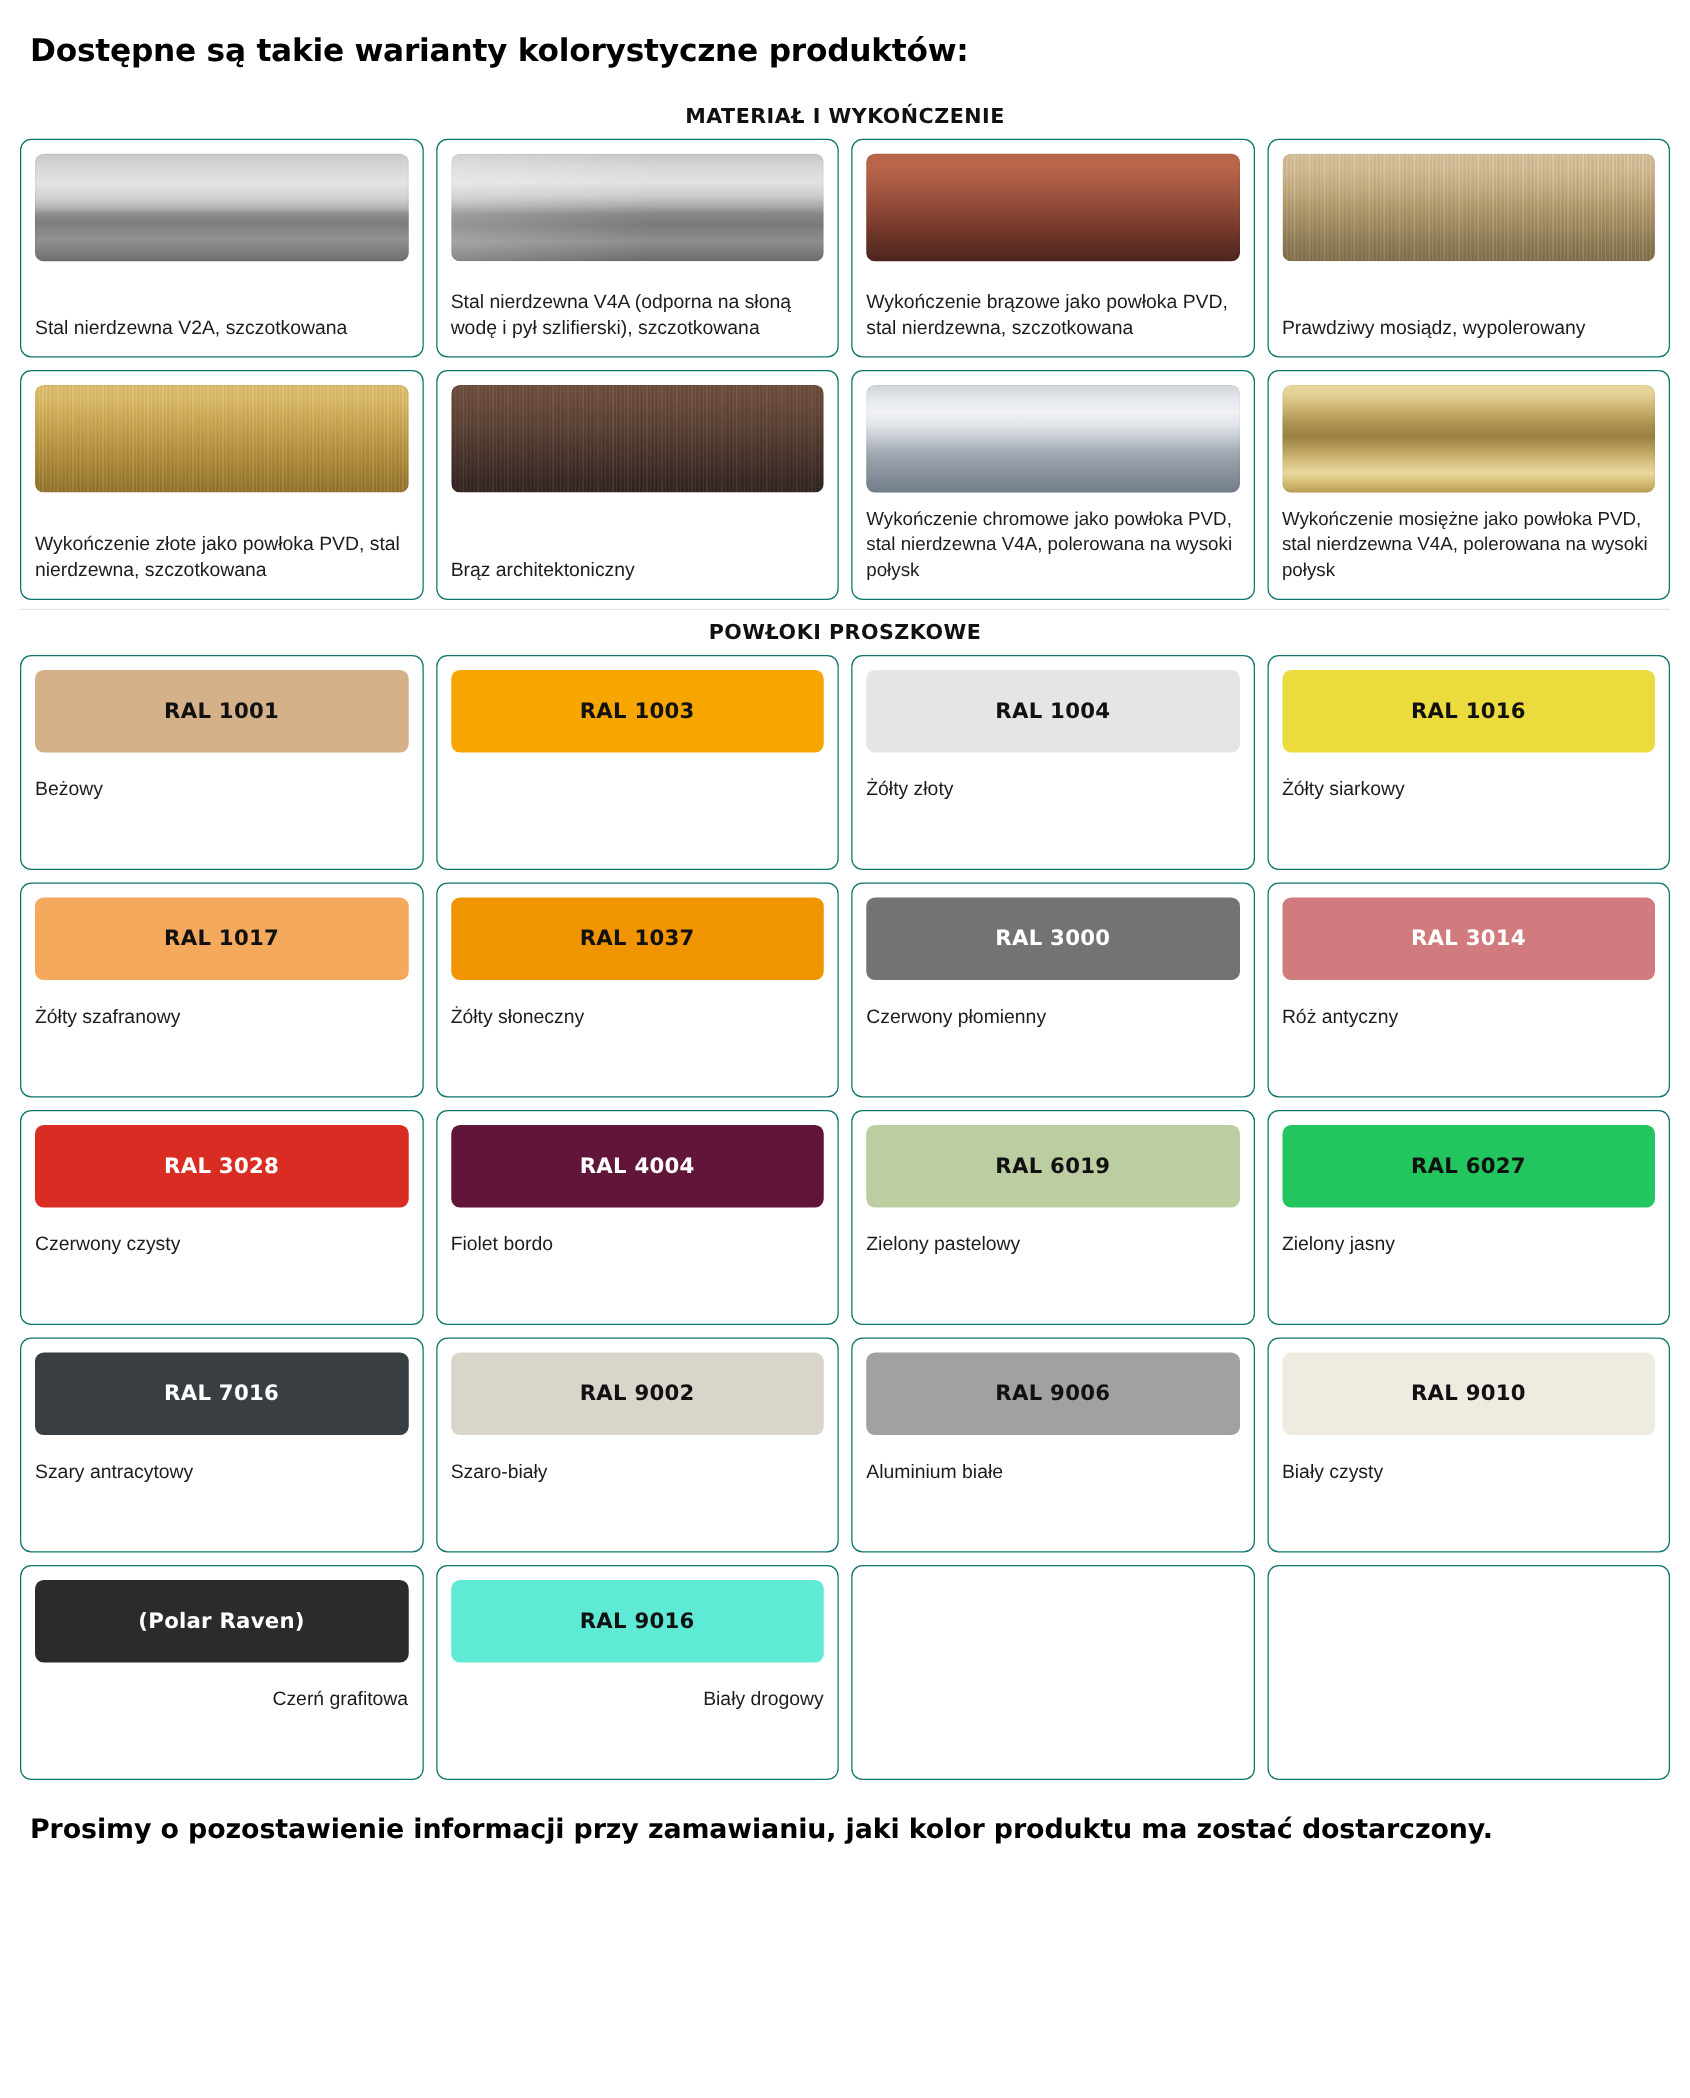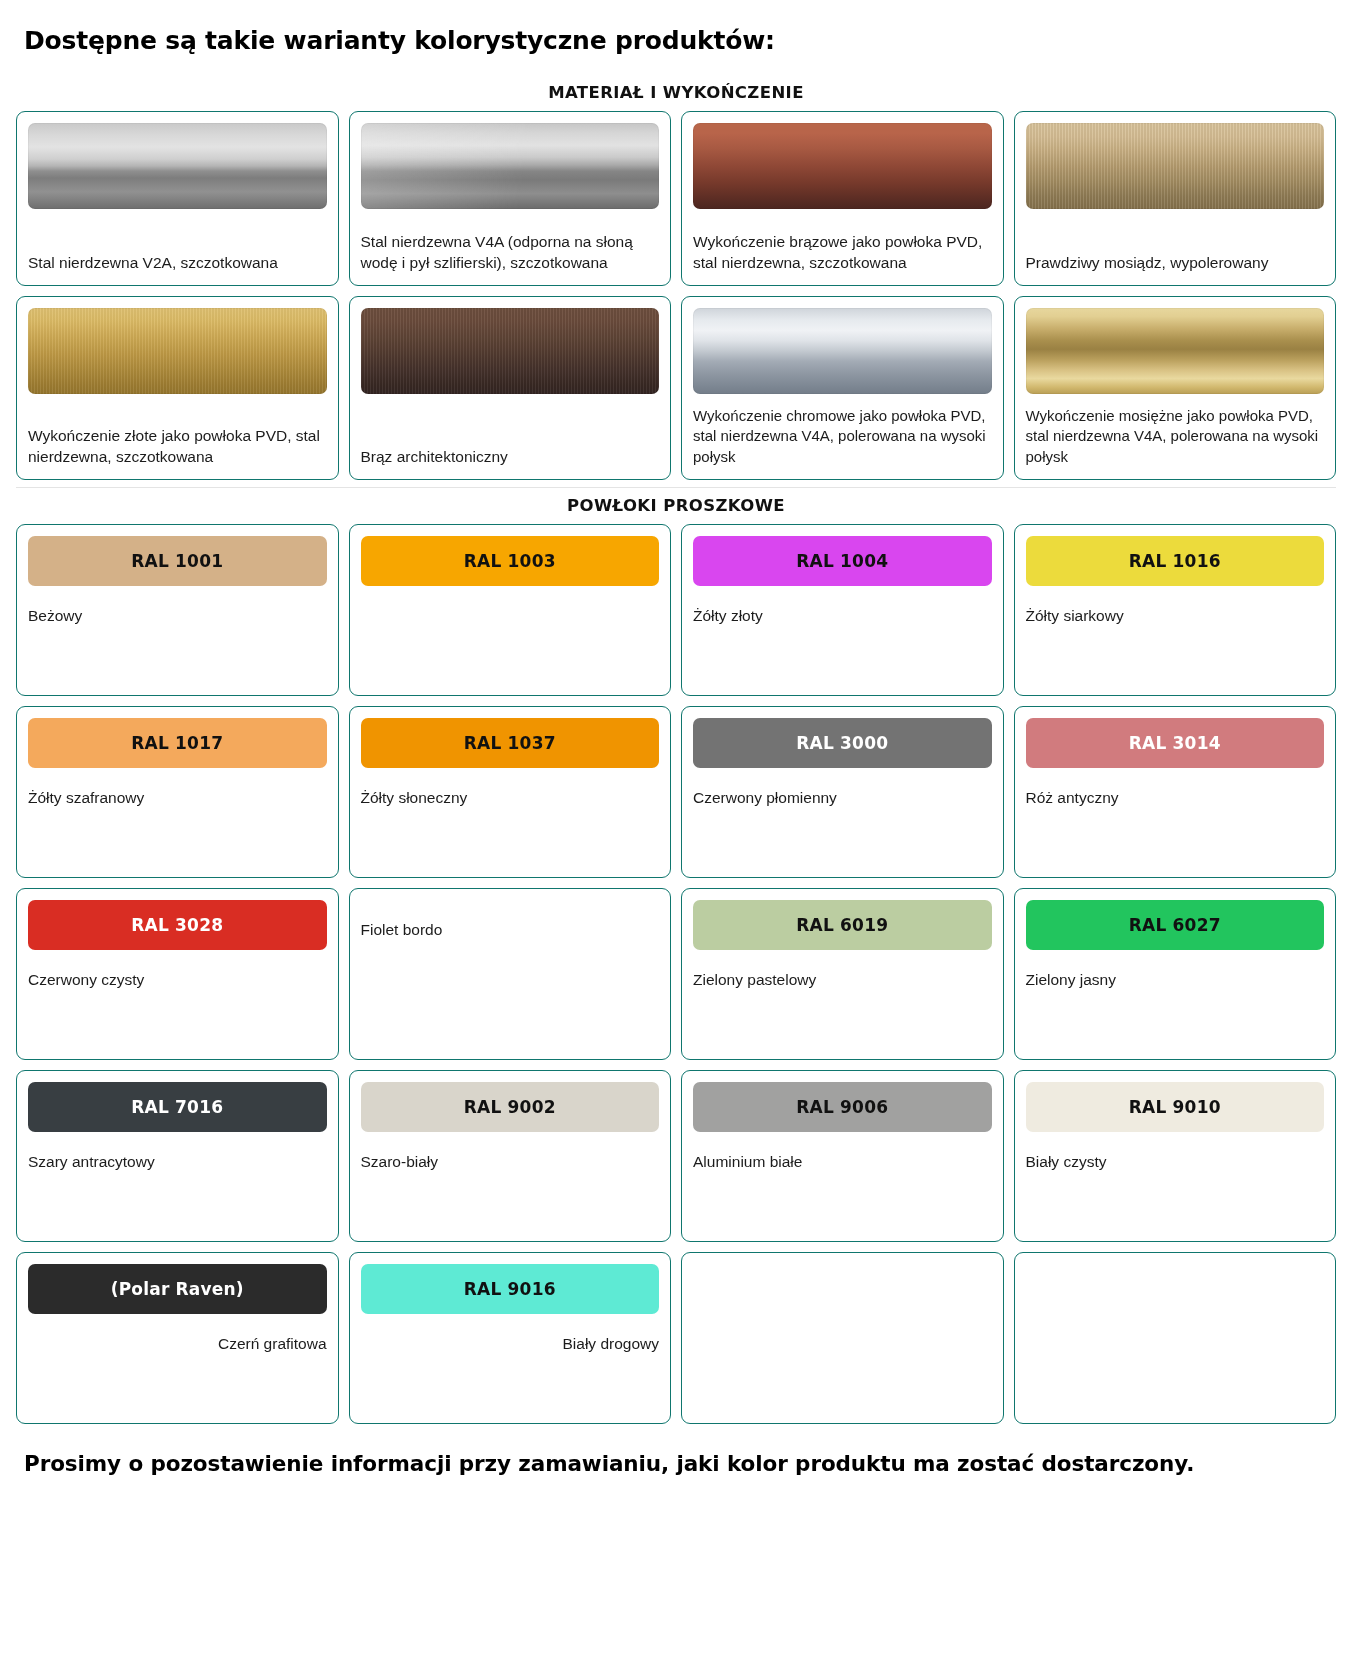--- a/index.html
+++ b/index.html
@@ -134,21 +134,21 @@
     background:
       linear-gradient(to bottom,
         #e7d79e 0%, #e2cf92 10%, #c8ae6c 24%,
         #a98f4d 38%, #9a8143 48%, #b99f5c 60%,
         #d8c183 72%, #e9d99f 82%, #d2b96f 92%, #b99e55 100%);
   }
 
   
   .ral-row .card { min-height: 172px; }
   .swatch-ral {
-    height: 50px;
+    height: 66px;
     border-radius: 7px;
     display: flex;
     align-items: center;
     justify-content: center;
     font-size: 17px;
     font-weight: bold;
     letter-spacing: 0.2px;
     font-family: "DejaVu Sans", "Liberation Sans", sans-serif;
   }
   .ral-label {
@@ -227,21 +227,21 @@
             <span>RAL 1001</span>
           </div>
           <div class="ral-label">Beżowy</div>
         </div>
         <div class="card">
           <div class="swatch-ral" style="background: rgb(247, 166, 0); color: rgb(17, 17, 17);">
             <span>RAL 1003</span>
           </div>
         </div>
         <div class="card">
-          <div class="swatch-ral" style="background: #d946ef; color: rgb(17, 17, 17);">
+          <div class="swatch-ral" style="background: #e5e5e5; color: rgb(17, 17, 17);">
             <span>RAL 1004</span>
           </div>
           <div class="ral-label">Żółty złoty</div>
         </div>
         <div class="card">
           <div class="swatch-ral" style="background: rgb(236, 219, 60); color: rgb(17, 17, 17);">
             <span>RAL 1016</span>
           </div>
           <div class="ral-label">Żółty siarkowy</div>
         </div>
@@ -273,20 +273,23 @@
         </div>
       </div>
       <div class="grid ral-row" style="margin-top: 10px;">
         <div class="card">
           <div class="swatch-ral" style="background: rgb(217, 45, 35); color: rgb(255, 255, 255); text-align: center;">
             <span>RAL 3028</span>
           </div>
           <div class="ral-label">Czerwony czysty</div>
         </div>
         <div class="card">
+          <div class="swatch-ral" style="background: rgb(97, 22, 57); color: rgb(255, 255, 255);">
+            <span>RAL 4004</span>
+          </div>
           <div class="ral-label">Fiolet bordo</div>
         </div>
         <div class="card">
           <div class="swatch-ral" style="background: rgb(187, 205, 161); color: rgb(17, 17, 17);">
             <span>RAL 6019</span>
           </div>
           <div class="ral-label">Zielony pastelowy</div>
         </div>
         <div class="card">
           <div class="swatch-ral" style="background: #22c55e; color: rgb(17, 17, 17);">

